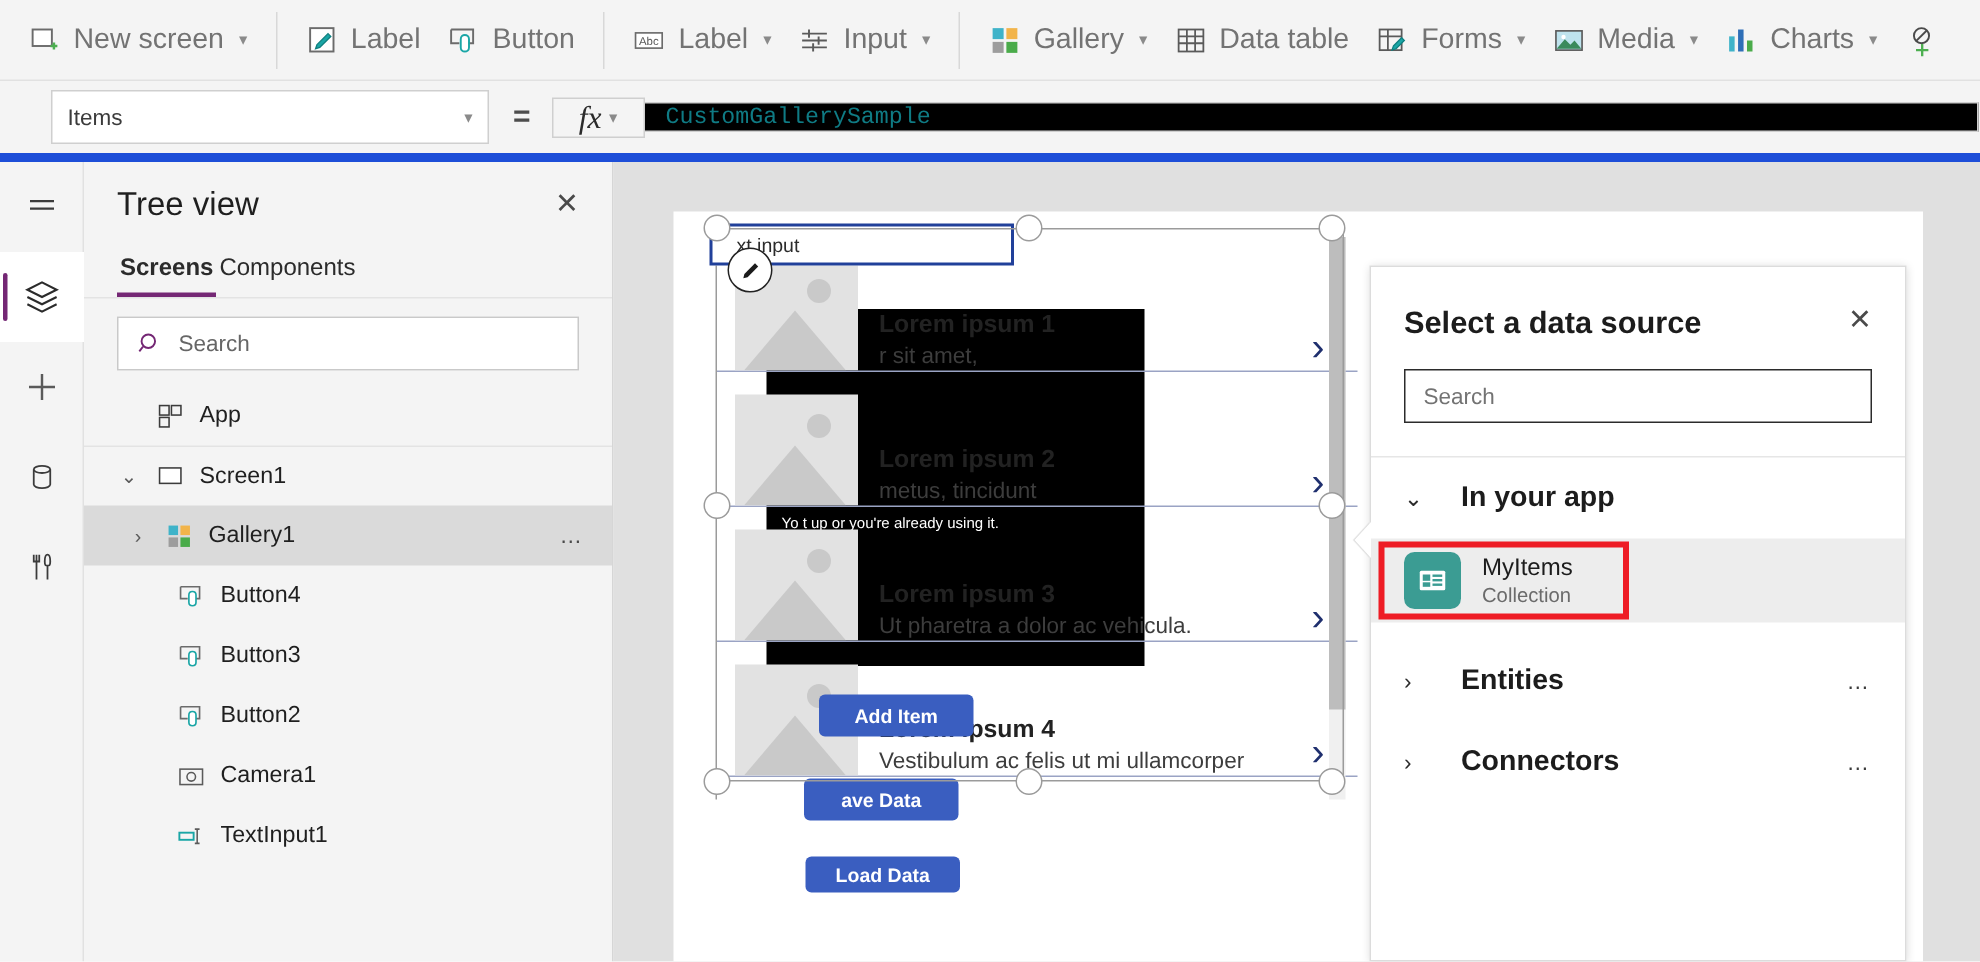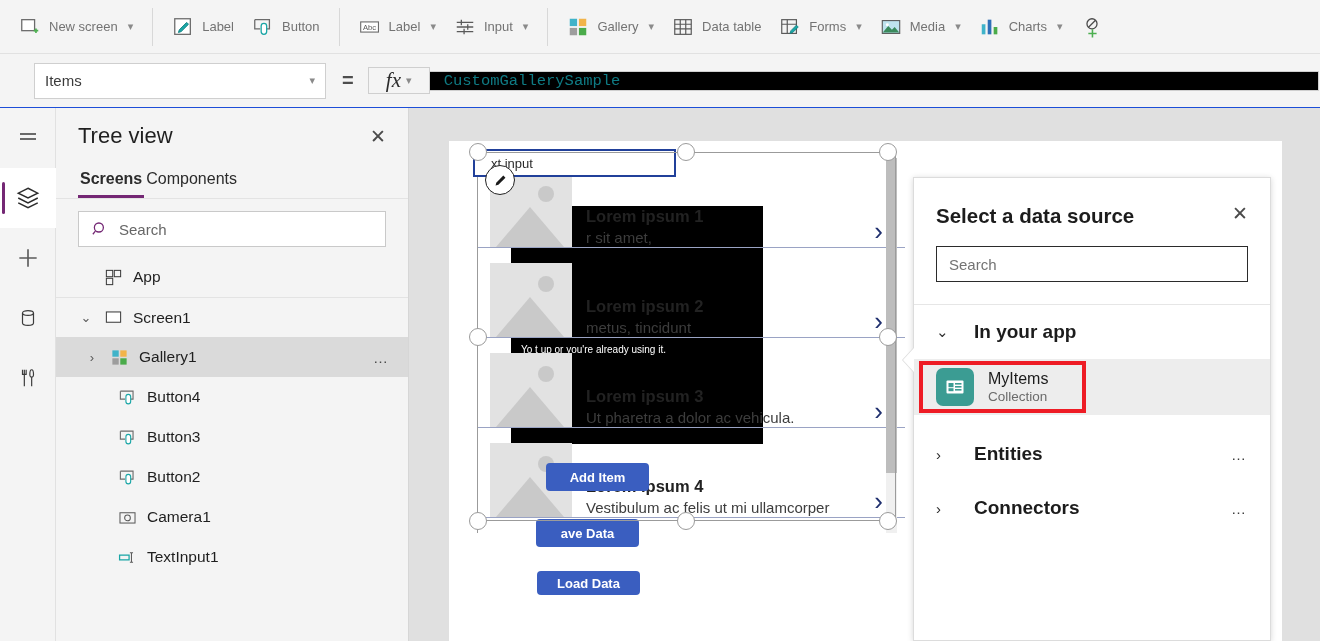--- a/index.html
+++ b/index.html
@@ -23,28 +23,28 @@
     padding: 0 10px;
   }
   .ribbon-sep {
     width: 1px; height: 38px; background: #d8d8d8; flex: none;
   }
   .rb {
     display: flex; align-items: center; gap: 8px;
     padding: 6px 9px; height: 40px; cursor: default;
     white-space: nowrap;
   }
-  .rb-label { font-size: 13px; color: #737373; }
+  .rb-label { font-size: 19px; color: #737373; }
   .chev { font-size: 11px; color: #8a8a8a; margin-left: 2px; }
   .rb-ic { width: 22px; height: 22px; display: block; flex: none; }
 
   
   .fxbar {
     position: absolute; left: 0; top: 54px; width: 1320px; height: 54px;
-    background: #f4f4f4; border-bottom: 1px solid #1d4ed8;
+    background: #f4f4f4; border-bottom: 6px solid #1d4ed8;
     display: flex; align-items: center;
   }
   .propsel {
     margin-left: 34px; width: 292px; height: 36px;
     background: #fff; border: 1px solid #cfcfcf;
     display: flex; align-items: center; justify-content: space-between;
     padding: 0 10px;
   }
   .propsel .v { font-size: 15px; color: #3b3b3b; }
   .eq { font-size: 20px; color: #4d4d4d; margin: 0 14px 0 16px; font-weight: 600;}

